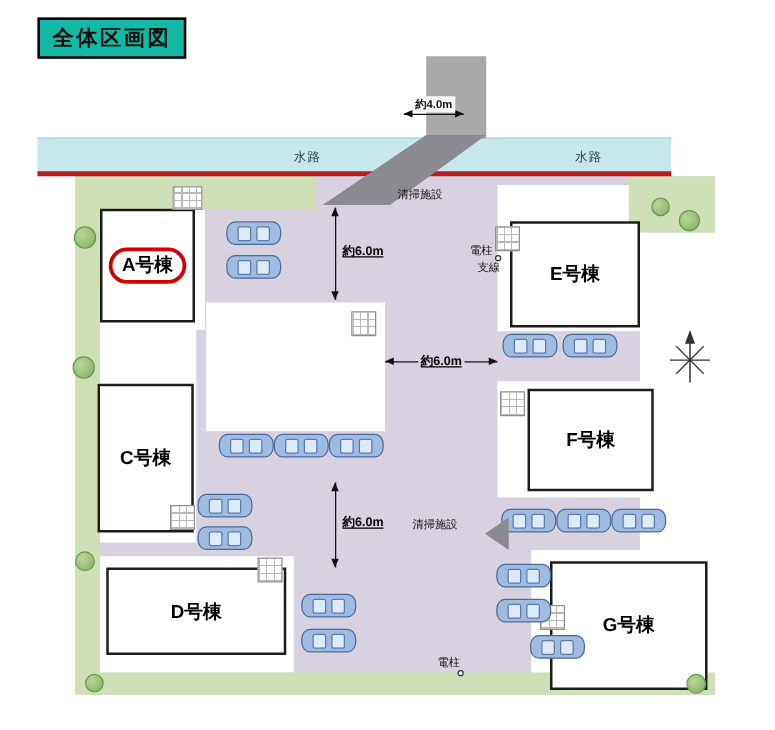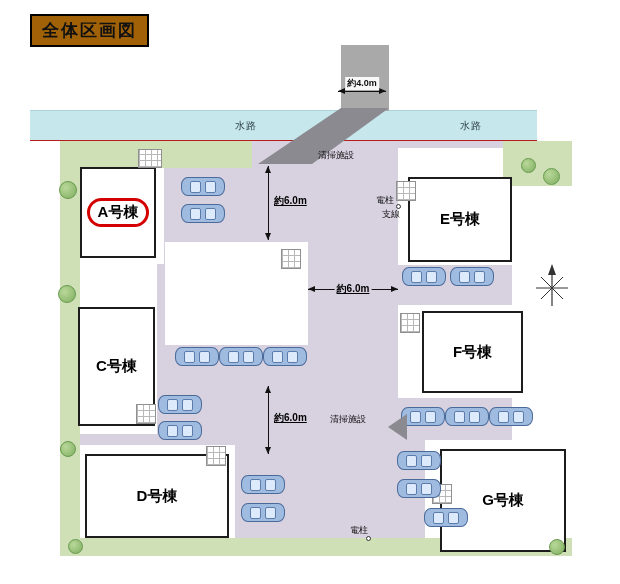--- a/index.html
+++ b/index.html
@@ -2,21 +2,21 @@
 <html style="--water: #c6e7ec; --north-road: #a9a9a9; --crossing-road: #8a8a90; --pavement: #d7d1e0; --landscape: #cfe0b6; --lot: #ffffff; --building-border: #1c1c1c; --highlight: #d40000; --car-body: #9fbce0;"><head>
 <meta charset="utf-8">
 <style>
   html,body{margin:0;padding:0;background:#fff;}
   #canvas{
     position:relative;width:620px;height:584px;background:#fff;overflow:hidden;
     font-family:"Liberation Sans","DejaVu Sans",sans-serif;color:#111;
   }
   .abs{position:absolute;}
   .title-box{
-    left:30px;top:14px;background:#a16207;border:2px solid #000;
+    left:30px;top:14px;background:#14b8a6;border:2px solid #000;
     padding:3px 10px;font-size:17px;font-weight:700;letter-spacing:2px;
   }
   .wlabel{position:absolute;top:8px;font-size:10px;color:#2c3e46;letter-spacing:1px;}
   .lot{background:var(--lot,#ffffff);}
   .green{background:var(--landscape,#cfe0b6);}
   .bld{
     background:var(--lot,#ffffff);border:2px solid var(--building-border,#1c1c1c);
     display:flex;align-items:center;justify-content:center;
     font-size:15px;font-weight:600;color:#000;box-sizing:border-box;
   }
@@ -75,44 +75,44 @@
   <div class="abs lot" style="left:398px;top:148px;width:117px;height:117px;"></div>
   <div class="abs lot" style="left:398px;top:305px;width:114px;height:93px;"></div>
   <div class="abs lot" style="left:425px;top:440px;width:147px;height:105px;"></div>
   <div class="abs lot" style="left:512px;top:186px;width:60px;height:254px;"></div>
 
   <div class="abs green" style="left:60px;top:141px;width:20px;height:415px;"></div>
   <div class="abs green" style="left:60px;top:141px;width:192px;height:27px;"></div>
   <div class="abs green" style="left:503px;top:141px;width:69px;height:45px;"></div>
   <div class="abs green" style="left:60px;top:538px;width:512px;height:18px;"></div>
 
-  <div class="abs" style="left:30px;top:110px;width:507px;height:31px;background:var(--water,#c6e7ec);border-top:1px solid #aad2d8;border-bottom:1px solid #b91c1c;box-sizing:border-box;">
+  <div class="abs" style="left:30px;top:110px;width:507px;height:31px;background:var(--water,#c6e7ec);border-top:1px solid #aad2d8;border-bottom:4px solid #b91c1c;box-sizing:border-box;">
     <span class="wlabel" style="left:205px;">水路</span>
     <span class="wlabel" style="left:430px;">水路</span>
   </div>
 
   <div class="abs" style="left:341px;top:45px;width:48px;height:66px;background:var(--north-road,#a9a9a9);"></div>
   <svg class="abs" style="left:250px;top:107px;" width="145" height="58" viewBox="0 0 145 58">
     <polygon points="91,1 139,1 62,57 8,57" style="fill:var(--crossing-road,#8a8a90);"></polygon>
   </svg>
 
-  <div class="abs" style="left:336px;top:77px;width:52px;height:20px;">
+  <div class="abs" style="left:321px;top:77px;width:52px;height:20px;">
     <div class="dim-h" style="left:2px;top:14px;width:48px;"></div>
     <span class="chip-white abs" style="left:50%;top:0;transform:translateX(-50%);">約4.0m</span>
   </div>
 
   <div class="abs bld" style="left:80px;top:167px;width:76px;height:91px;">
     <div class="ring">
       <span>A号棟</span>
     </div>
   </div>
   <div class="abs bld" style="left:78px;top:307px;width:77px;height:119px;">
     <span>C号棟</span>
   </div>
-  <div class="abs bld" style="left:85px;top:454px;width:144px;height:84px;">
+  <div class="abs bld" style="left:85px;top:454px;width:144px;height:70px;">
     <span>D号棟</span>
   </div>
   <div class="abs bld" style="left:408px;top:177px;width:104px;height:85px;">
     <span>E号棟</span>
   </div>
   <div class="abs bld" style="left:408px;top:311px;width:101px;height:82px;margin-left:14px;">
     <span>F号棟</span>
   </div>
   <div class="abs bld" style="left:440px;top:449px;width:126px;height:103px;">
     <span>G号棟</span>

